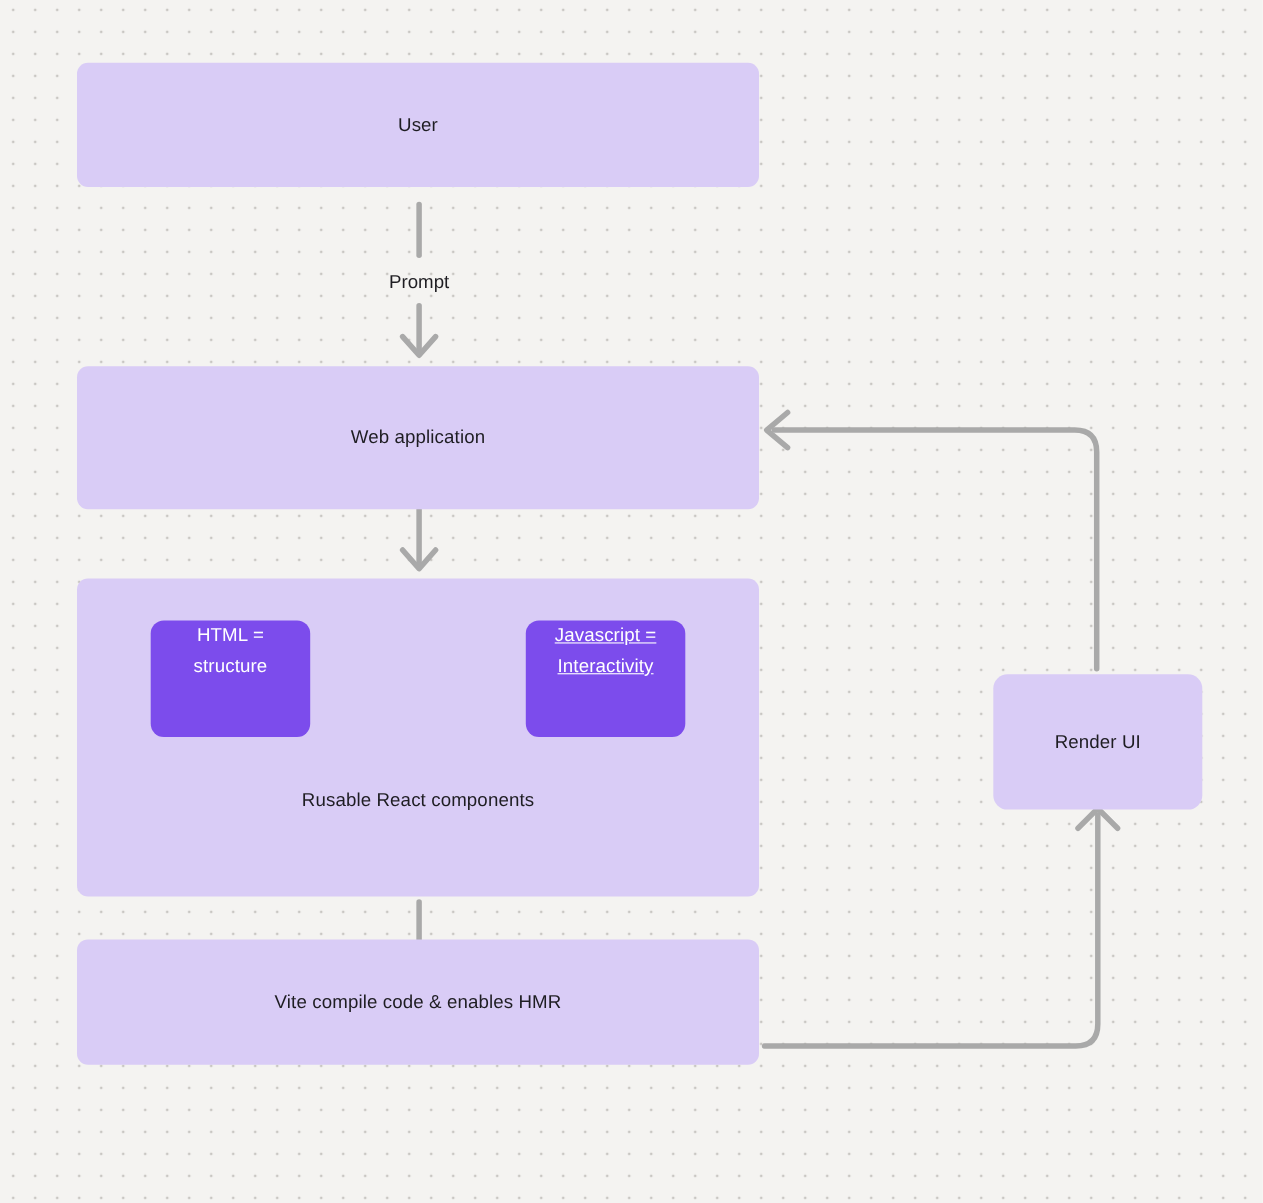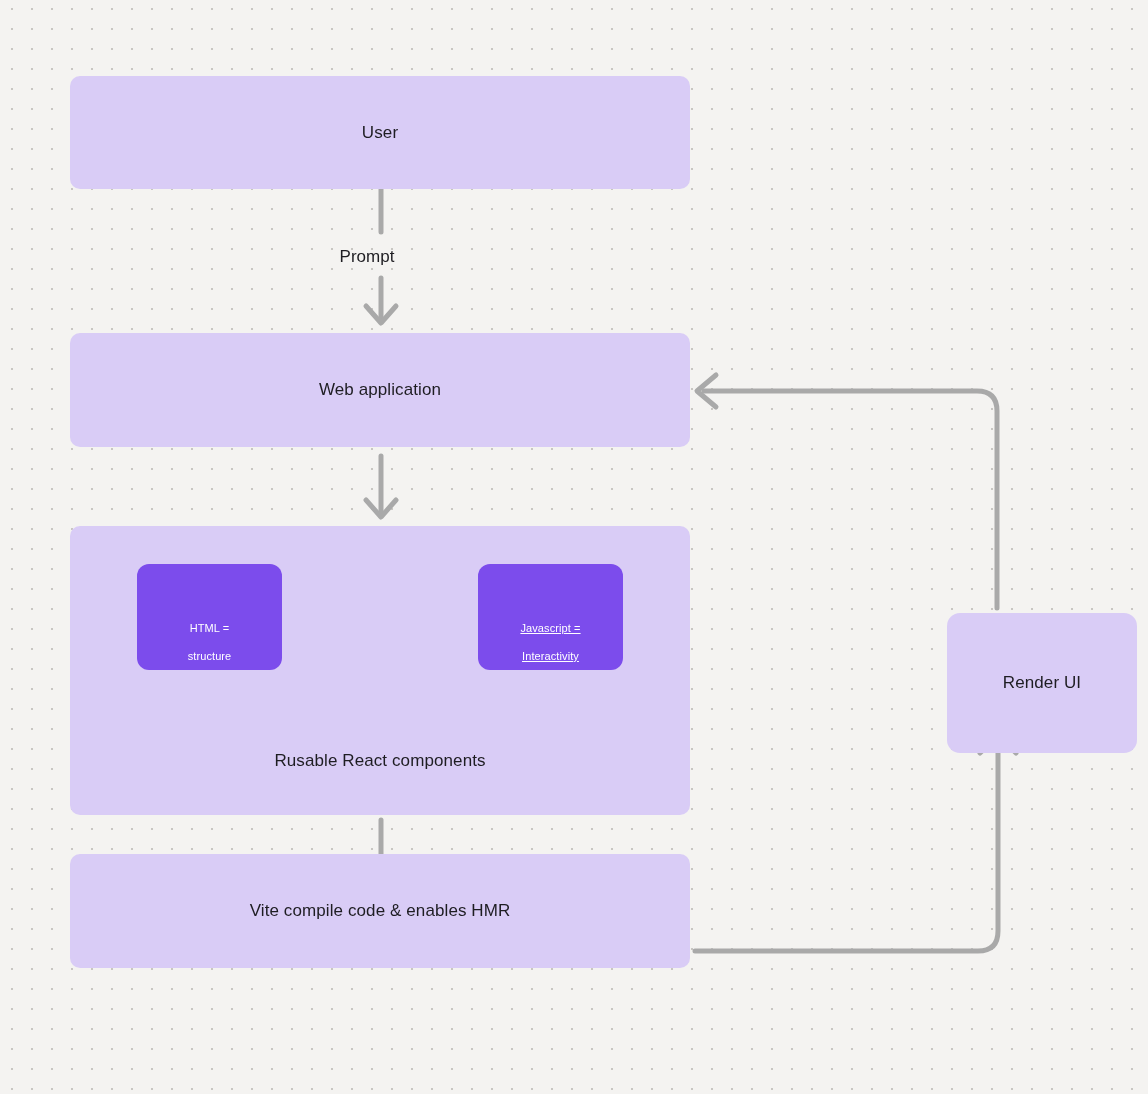--- a/index.html
+++ b/index.html
@@ -33,62 +33,61 @@
     background: var(--node-fill, #d9ccf6);
     border-radius: 10px;
     display: flex;
     align-items: center;
     justify-content: center;
     color: var(--text-dark, #1e1d22);
     font-size: 17px;
     font-weight: 500;
     letter-spacing: 0.1px;
   }
-  .node-user   { left: 70px;  top: 76px;  width: 620px; height: 113px; }
-  .node-webapp { left: 70px;  top: 333px; width: 620px; height: 114px; }
+  .node-user   { left: 70px;  top: 57px;  width: 620px; height: 113px; }
+  .node-webapp { left: 70px;  top: 333px; width: 620px; height: 130px; }
   .node-vite   { left: 70px;  top: 854px; width: 620px; height: 114px; }
-  .node-render { left: 903px; top: 613px; width: 190px; height: 140px; border-radius: 13px; margin-left: 44px; }
+  .node-render { left: 903px; top: 613px; width: 190px; height: 123px; border-radius: 13px; }
   .node-components {
     left: 70px; top: 526px; width: 620px; height: 289px;
     display: block;
   }
   .chip {
     position: absolute;
     top: 38px;
     width: 145px;
     height: 106px;
     background: var(--chip-fill, #7c4cec);
     border-radius: 12px;
     display: flex;
-    align-items: flex-end;
+    align-items: flex-start;
     justify-content: center;
     text-align: center;
     color: var(--text-light, #ffffff);
-    font-size: 11px;
+    font-size: 17px;
     font-weight: 500;
     line-height: 28px;
     white-space: pre-line;
   }
   .chip-html { left: 67px; }
   .chip-css  { left: 238px; }
   .chip-js   { left: 408px; text-decoration: underline; }
   .components-caption {
     position: absolute;
     left: 0; right: 0;
     top: 192px;
     height: 24px;
     text-align: center;
     color: var(--text-dark, #1e1d22);
     font-size: 17px;
     font-weight: 500;
-    margin-top: 33px;
   }
   .edge-label {
     position: absolute;
-    left: 367px;
+    left: 381px;
     top: 257px;
     transform: translate(-50%, -50%);
     color: var(--text-dark, #1e1d22);
     font-size: 17px;
     font-weight: 500;
     padding: 0 4px;
   }
 </style>
 </head>
 <body>

